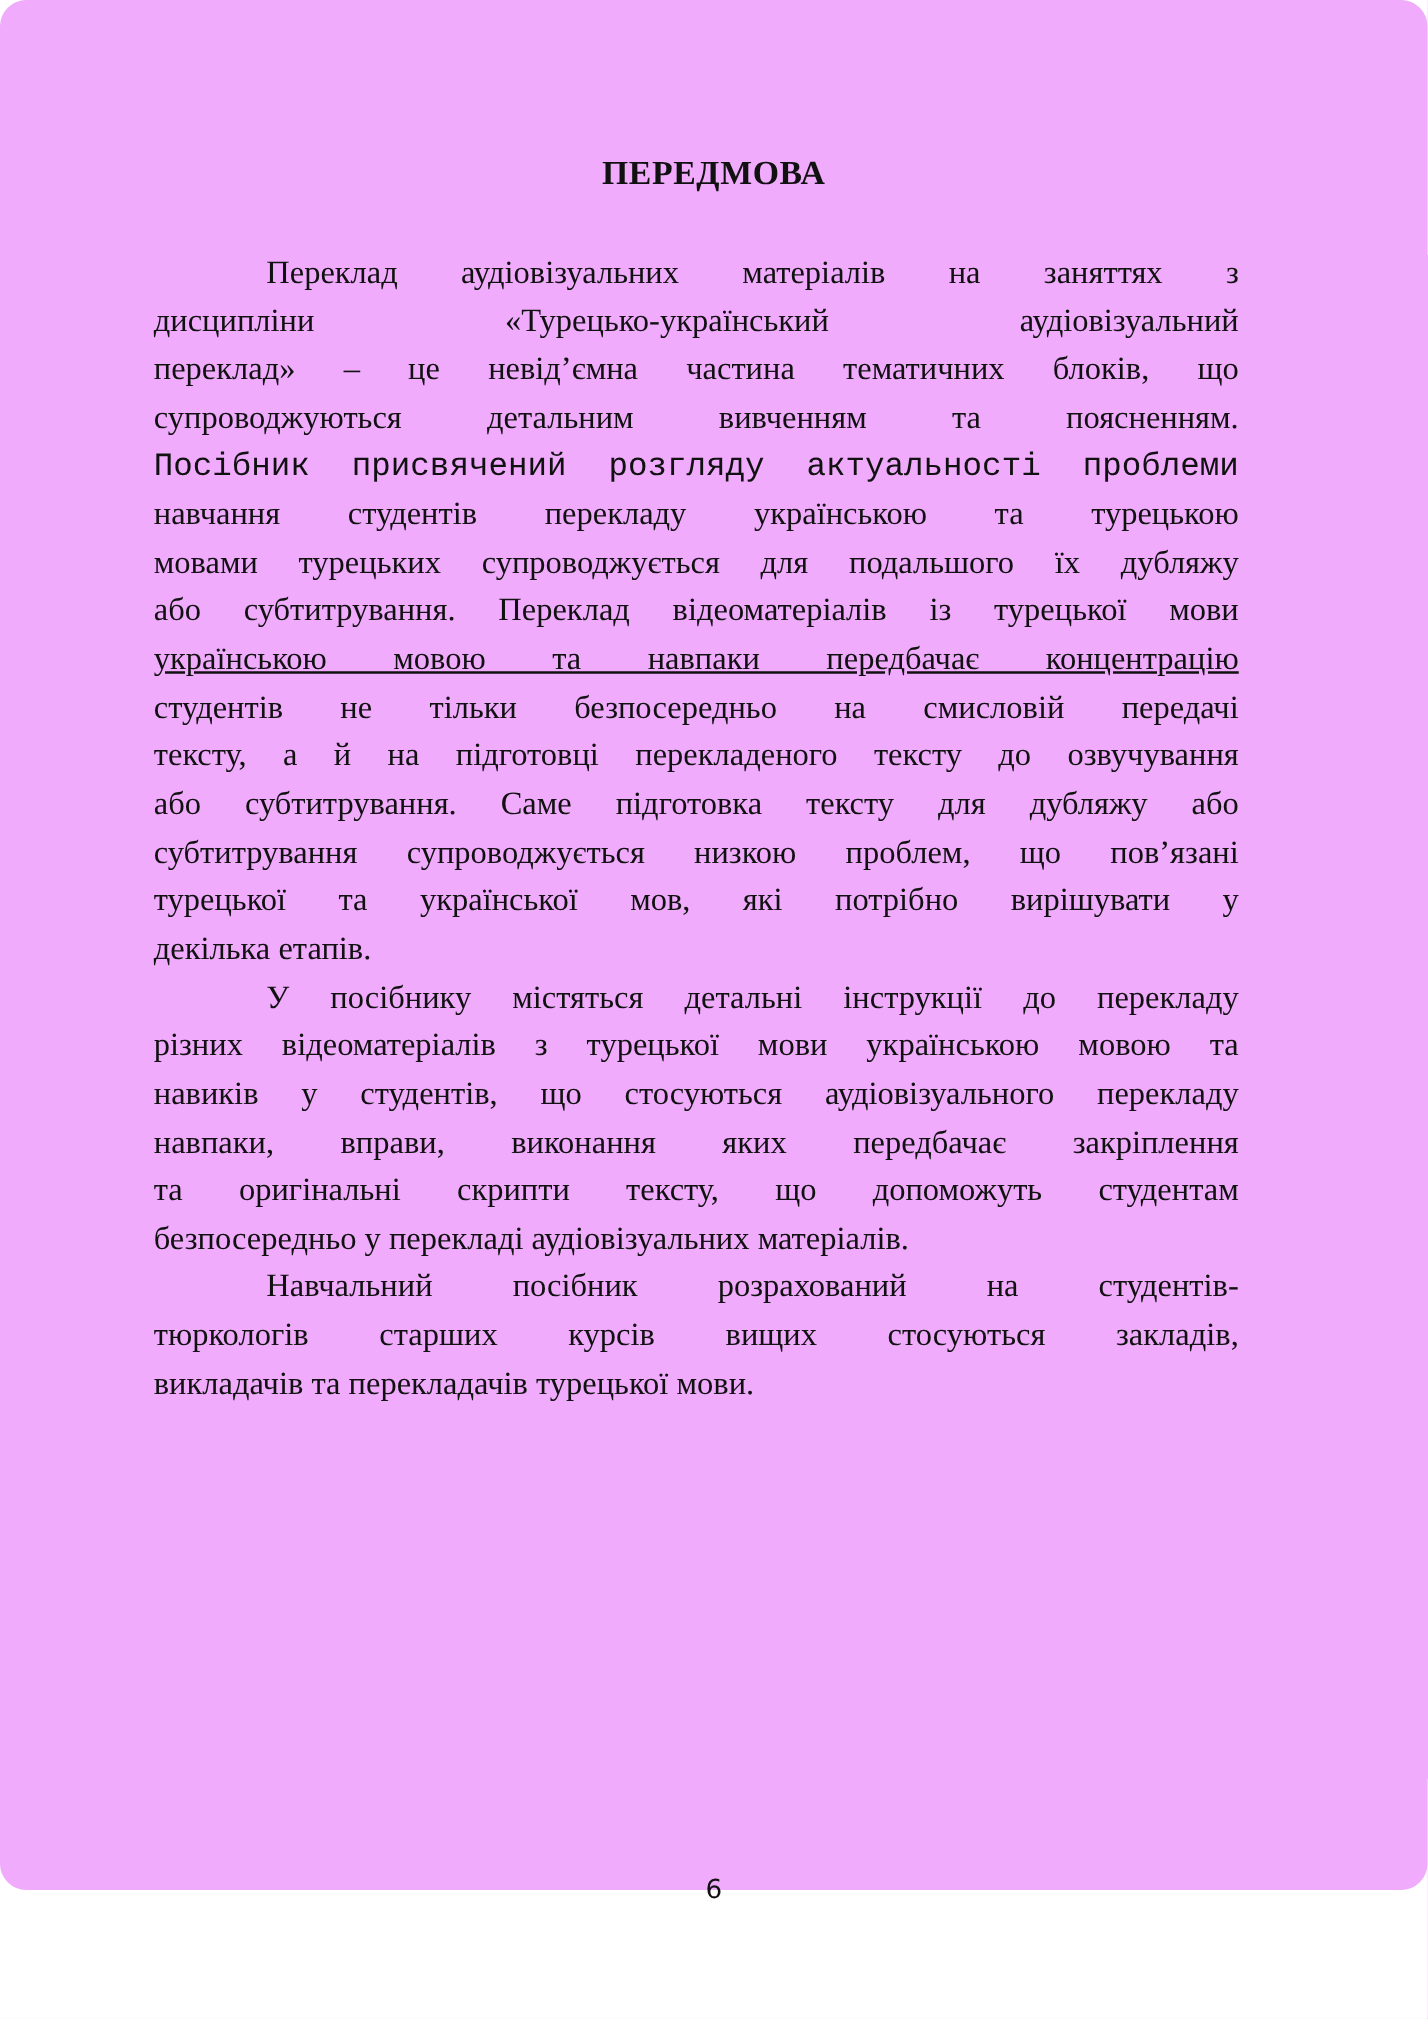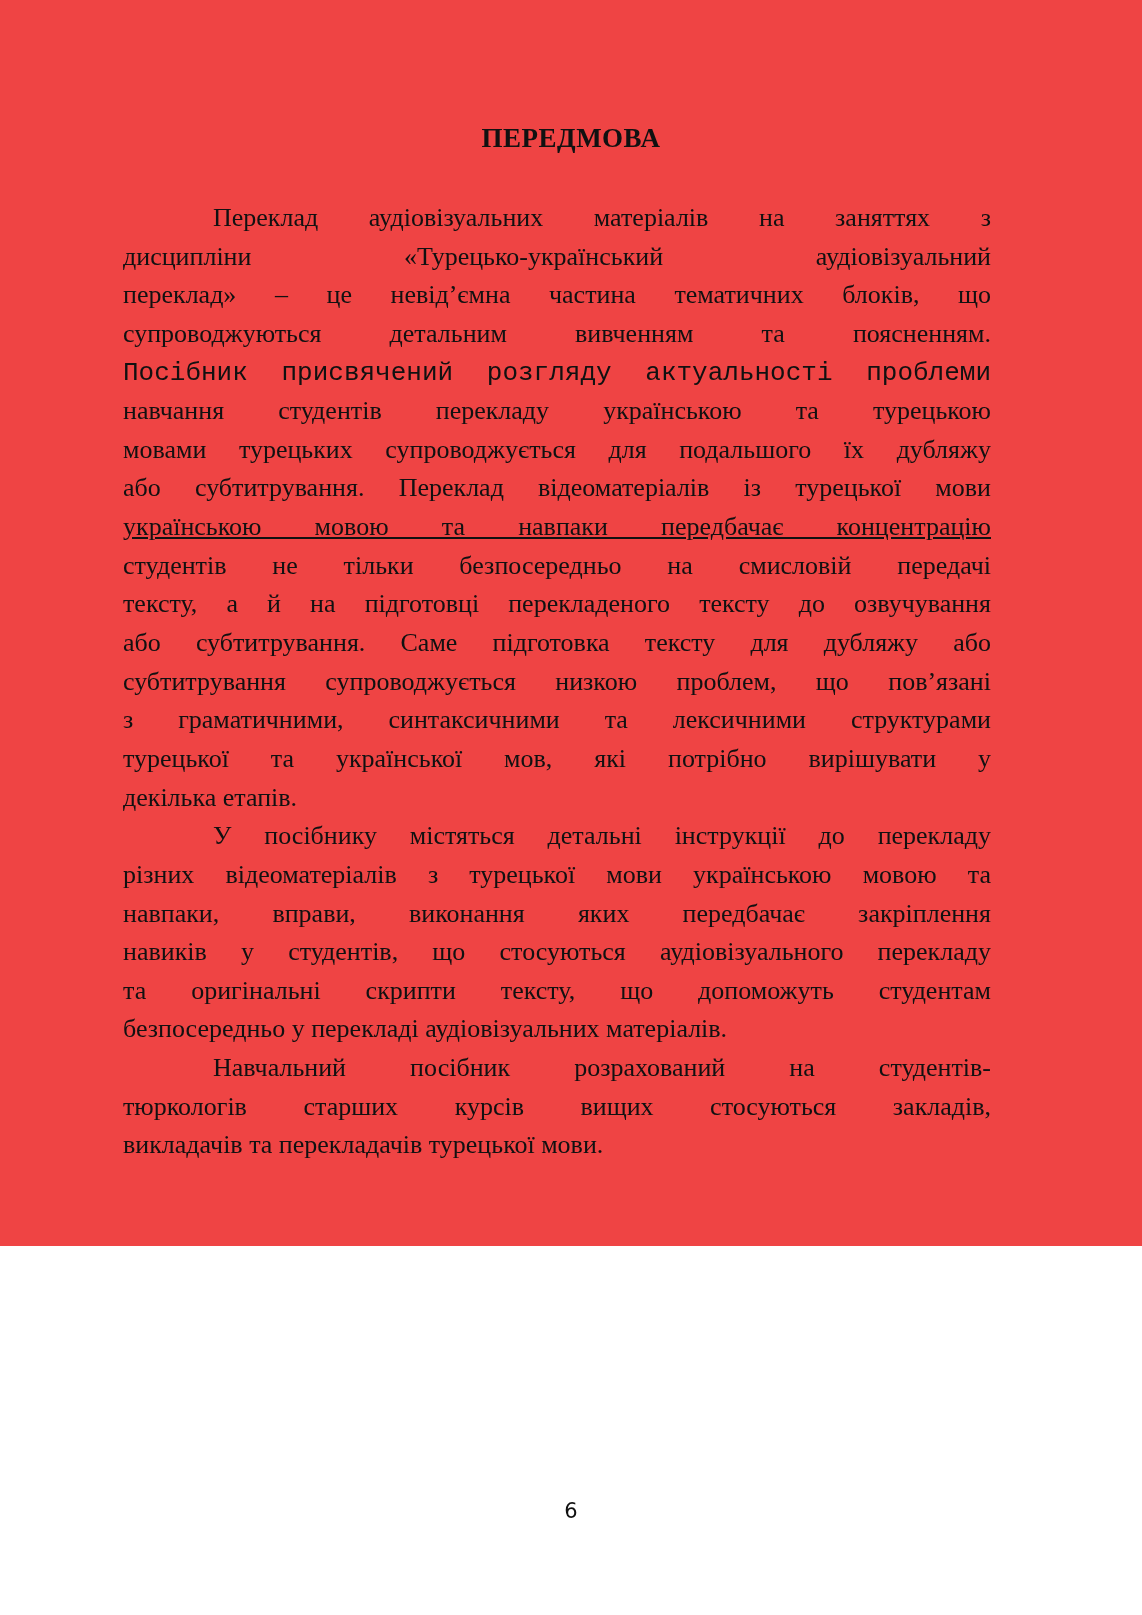--- a/index.html
+++ b/index.html
@@ -12,22 +12,23 @@
       height: 1615px;
       position: relative;
       overflow: hidden;
       color: #111111;
       font-family: "Liberation Serif", "DejaVu Serif", serif;
     }
     .page {
       position: absolute;
       left: 0; top: 0;
       width: 1142px;
-      height: 1246px;
-      background: #ef4444;
+      height: 1512px;
+      background: #f0abfc;
+      border-radius: 21px;
     }
     .title {
       position: absolute;
       top: 118px;
       left: 0;
       width: 1142px;
       text-align: center;
       font-weight: bold;
       font-size: 27px;
       letter-spacing: 0.5px;
@@ -83,30 +84,29 @@
       <span class="line" style="white-space: normal;">супроводжуються детальним вивченням та поясненням.</span>
       <span class="line" style="white-space: normal; font-family: Liberation Mono, monospace;">Посібник присвячений розгляду актуальності проблеми</span>
       <span class="line" style="white-space: normal;">навчання студентів перекладу українською та турецькою</span>
       <span class="line" style="white-space: normal;">мовами турецьких супроводжується для подальшого їх дубляжу</span>
       <span class="line" style="white-space: normal;">або субтитрування. Переклад відеоматеріалів із турецької мови</span>
       <span class="line" style="white-space: normal; text-decoration: underline;">українською мовою та навпаки передбачає концентрацію</span>
       <span class="line" style="white-space: normal;">студентів не тільки безпосередньо на смисловій передачі</span>
       <span class="line" style="white-space: normal;">тексту, а й на підготовці перекладеного тексту до озвучування</span>
       <span class="line" style="white-space: normal;">або субтитрування. Саме підготовка тексту для дубляжу або</span>
       <span class="line" style="white-space: normal;">субтитрування супроводжується низкою проблем, що пов’язані</span>
-      <span class="line" style="white-space: normal;">з граматичними, синтаксичними та лексичними структурами</span>
       <span class="line" style="white-space: normal;">турецької та української мов, які потрібно вирішувати у</span>
       <span class="line last">декілька етапів.</span>
     </div>
 
     <div>
       <span class="line indent" style="white-space: normal;">У посібнику містяться детальні інструкції до перекладу</span>
       <span class="line" style="white-space: normal;">різних відеоматеріалів з турецької мови українською мовою та</span>
+      <span class="line" style="white-space: normal;">навиків  у студентів, що стосуються аудіовізуального перекладу</span>
       <span class="line" style="white-space: normal;">навпаки, вправи, виконання яких передбачає закріплення</span>
-      <span class="line" style="white-space: normal;">навиків  у студентів, що стосуються аудіовізуального перекладу</span>
       <span class="line" style="white-space: normal;">та оригінальні скрипти тексту, що допоможуть студентам</span>
       <span class="line last">безпосередньо у перекладі аудіовізуальних матеріалів.</span>
     </div>
 
     <div>
       <span class="line indent" style="white-space: normal;">Навчальний посібник розрахований на студентів-</span>
       <span class="line" style="white-space: normal;">тюркологів старших курсів вищих стосуються закладів,</span>
       <span class="line last">викладачів та перекладачів турецької мови.</span>
     </div>
 

